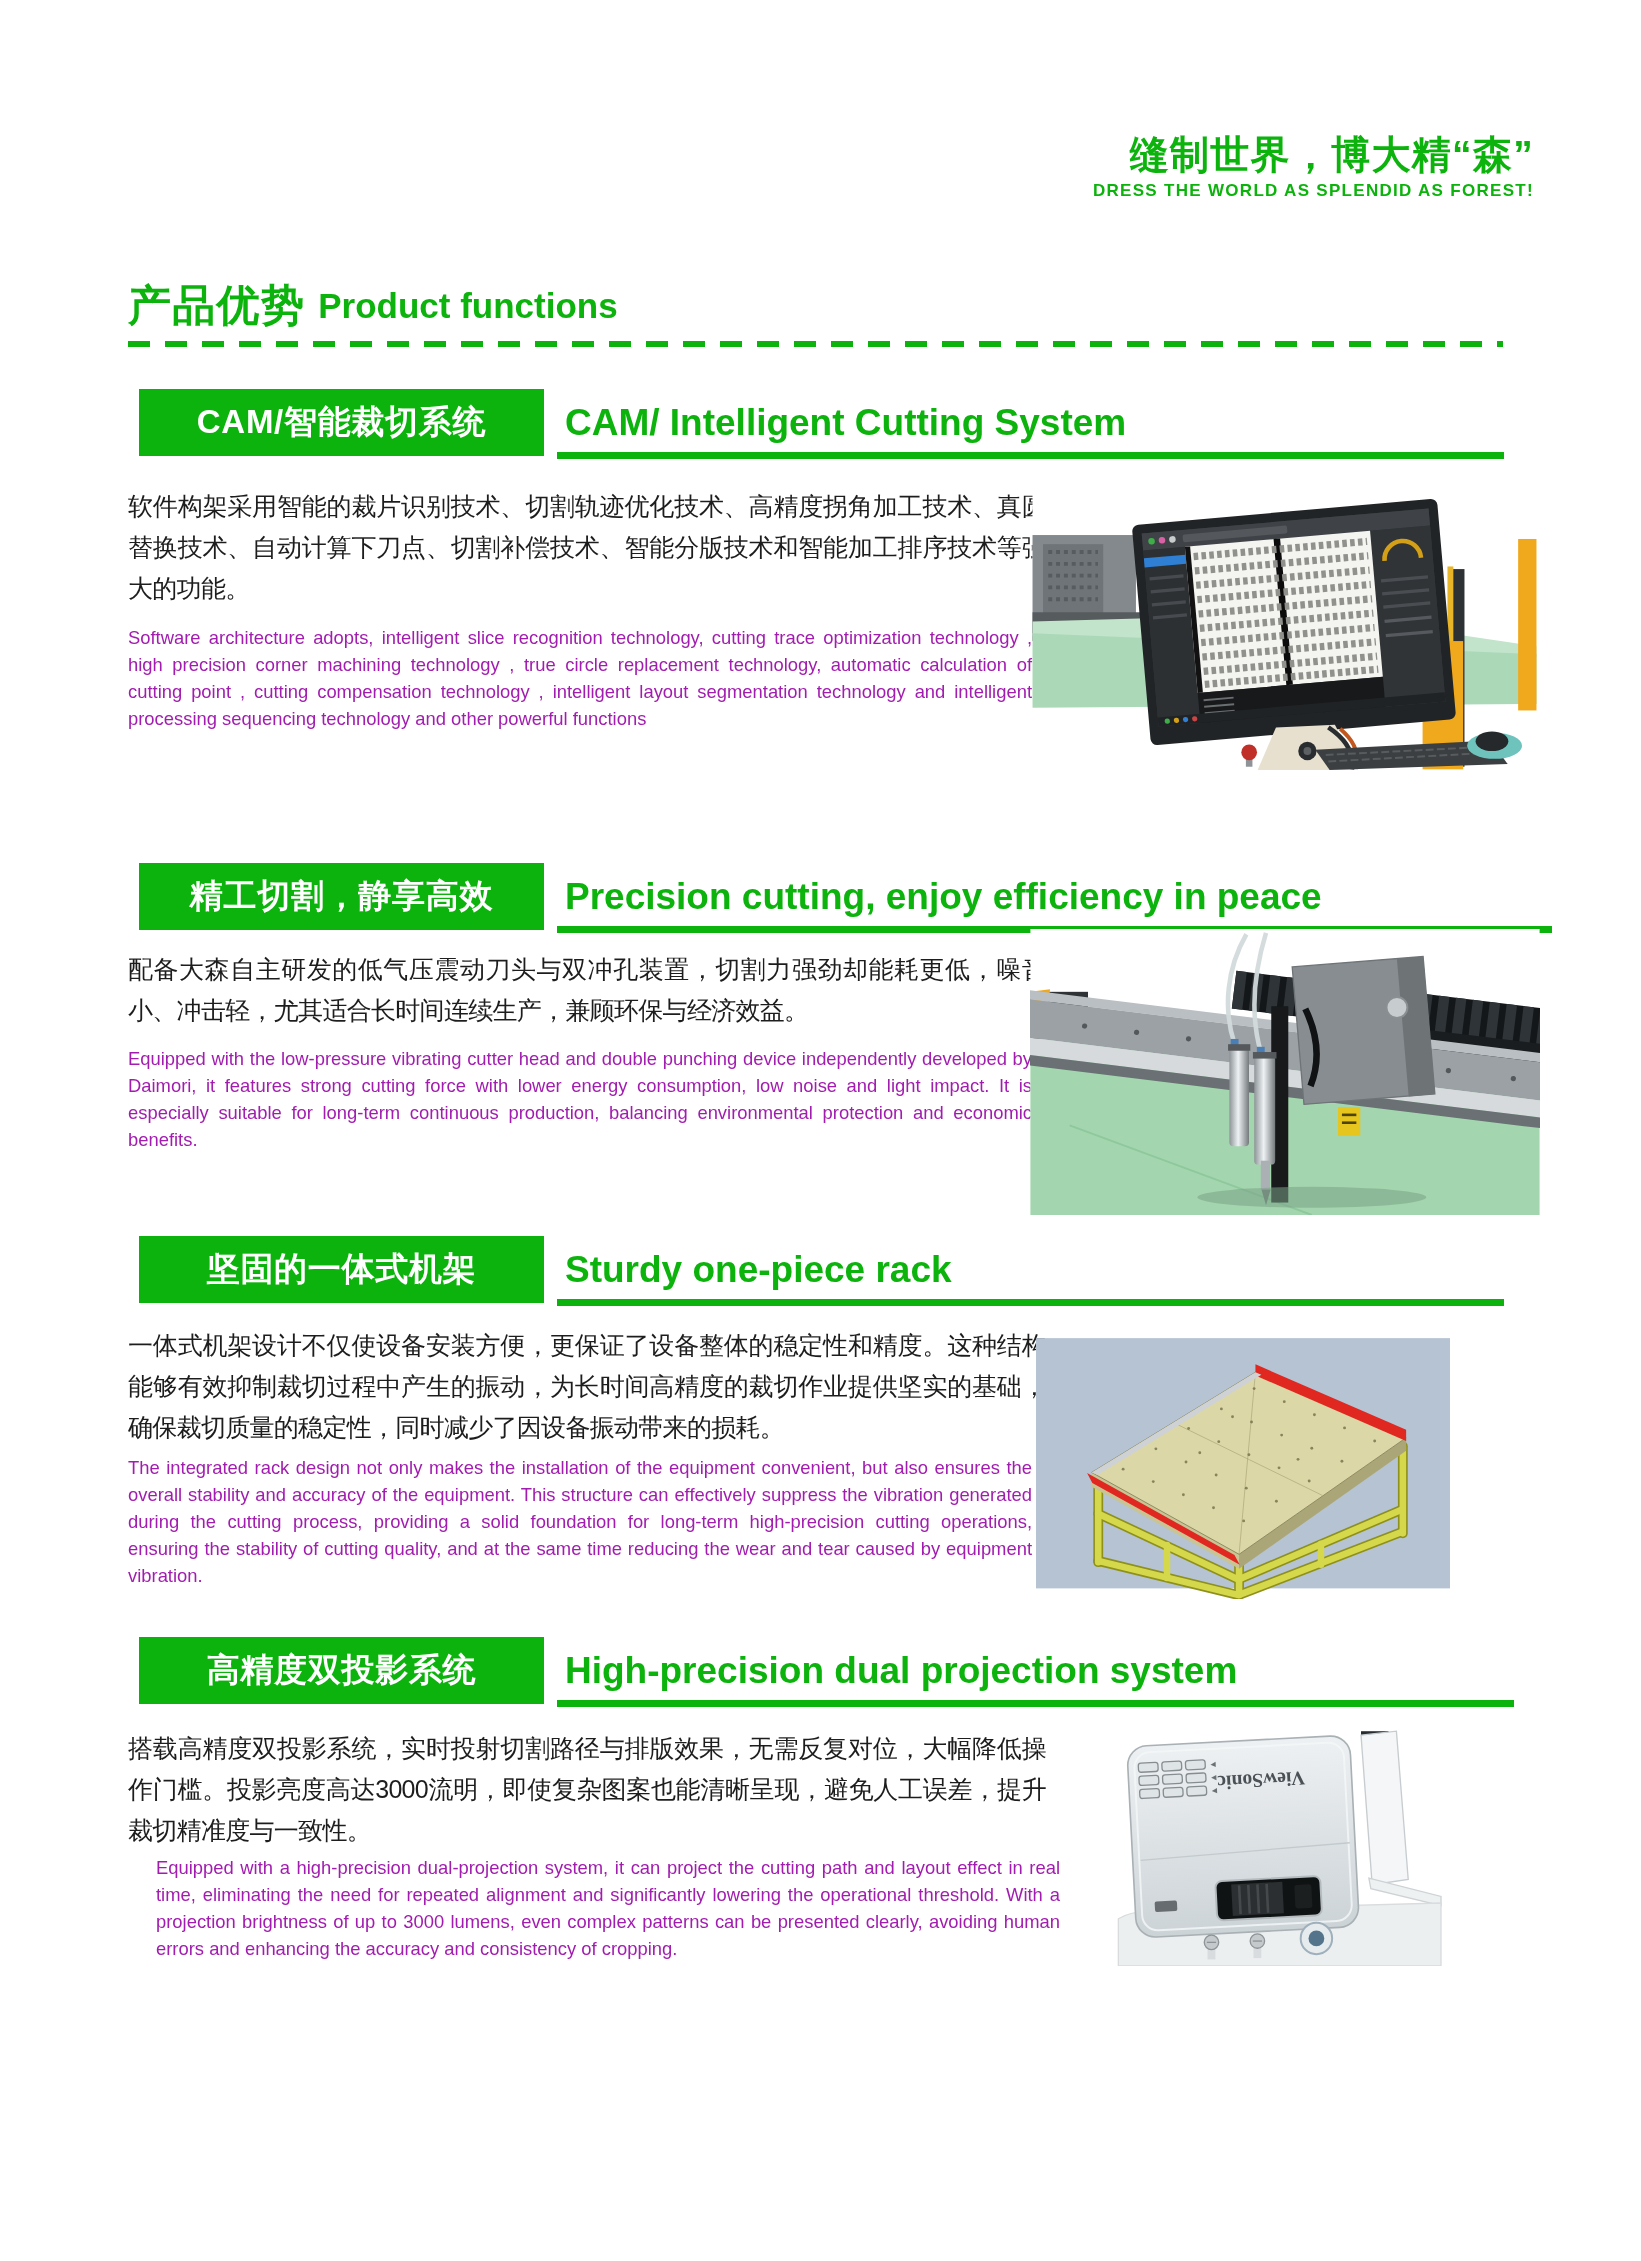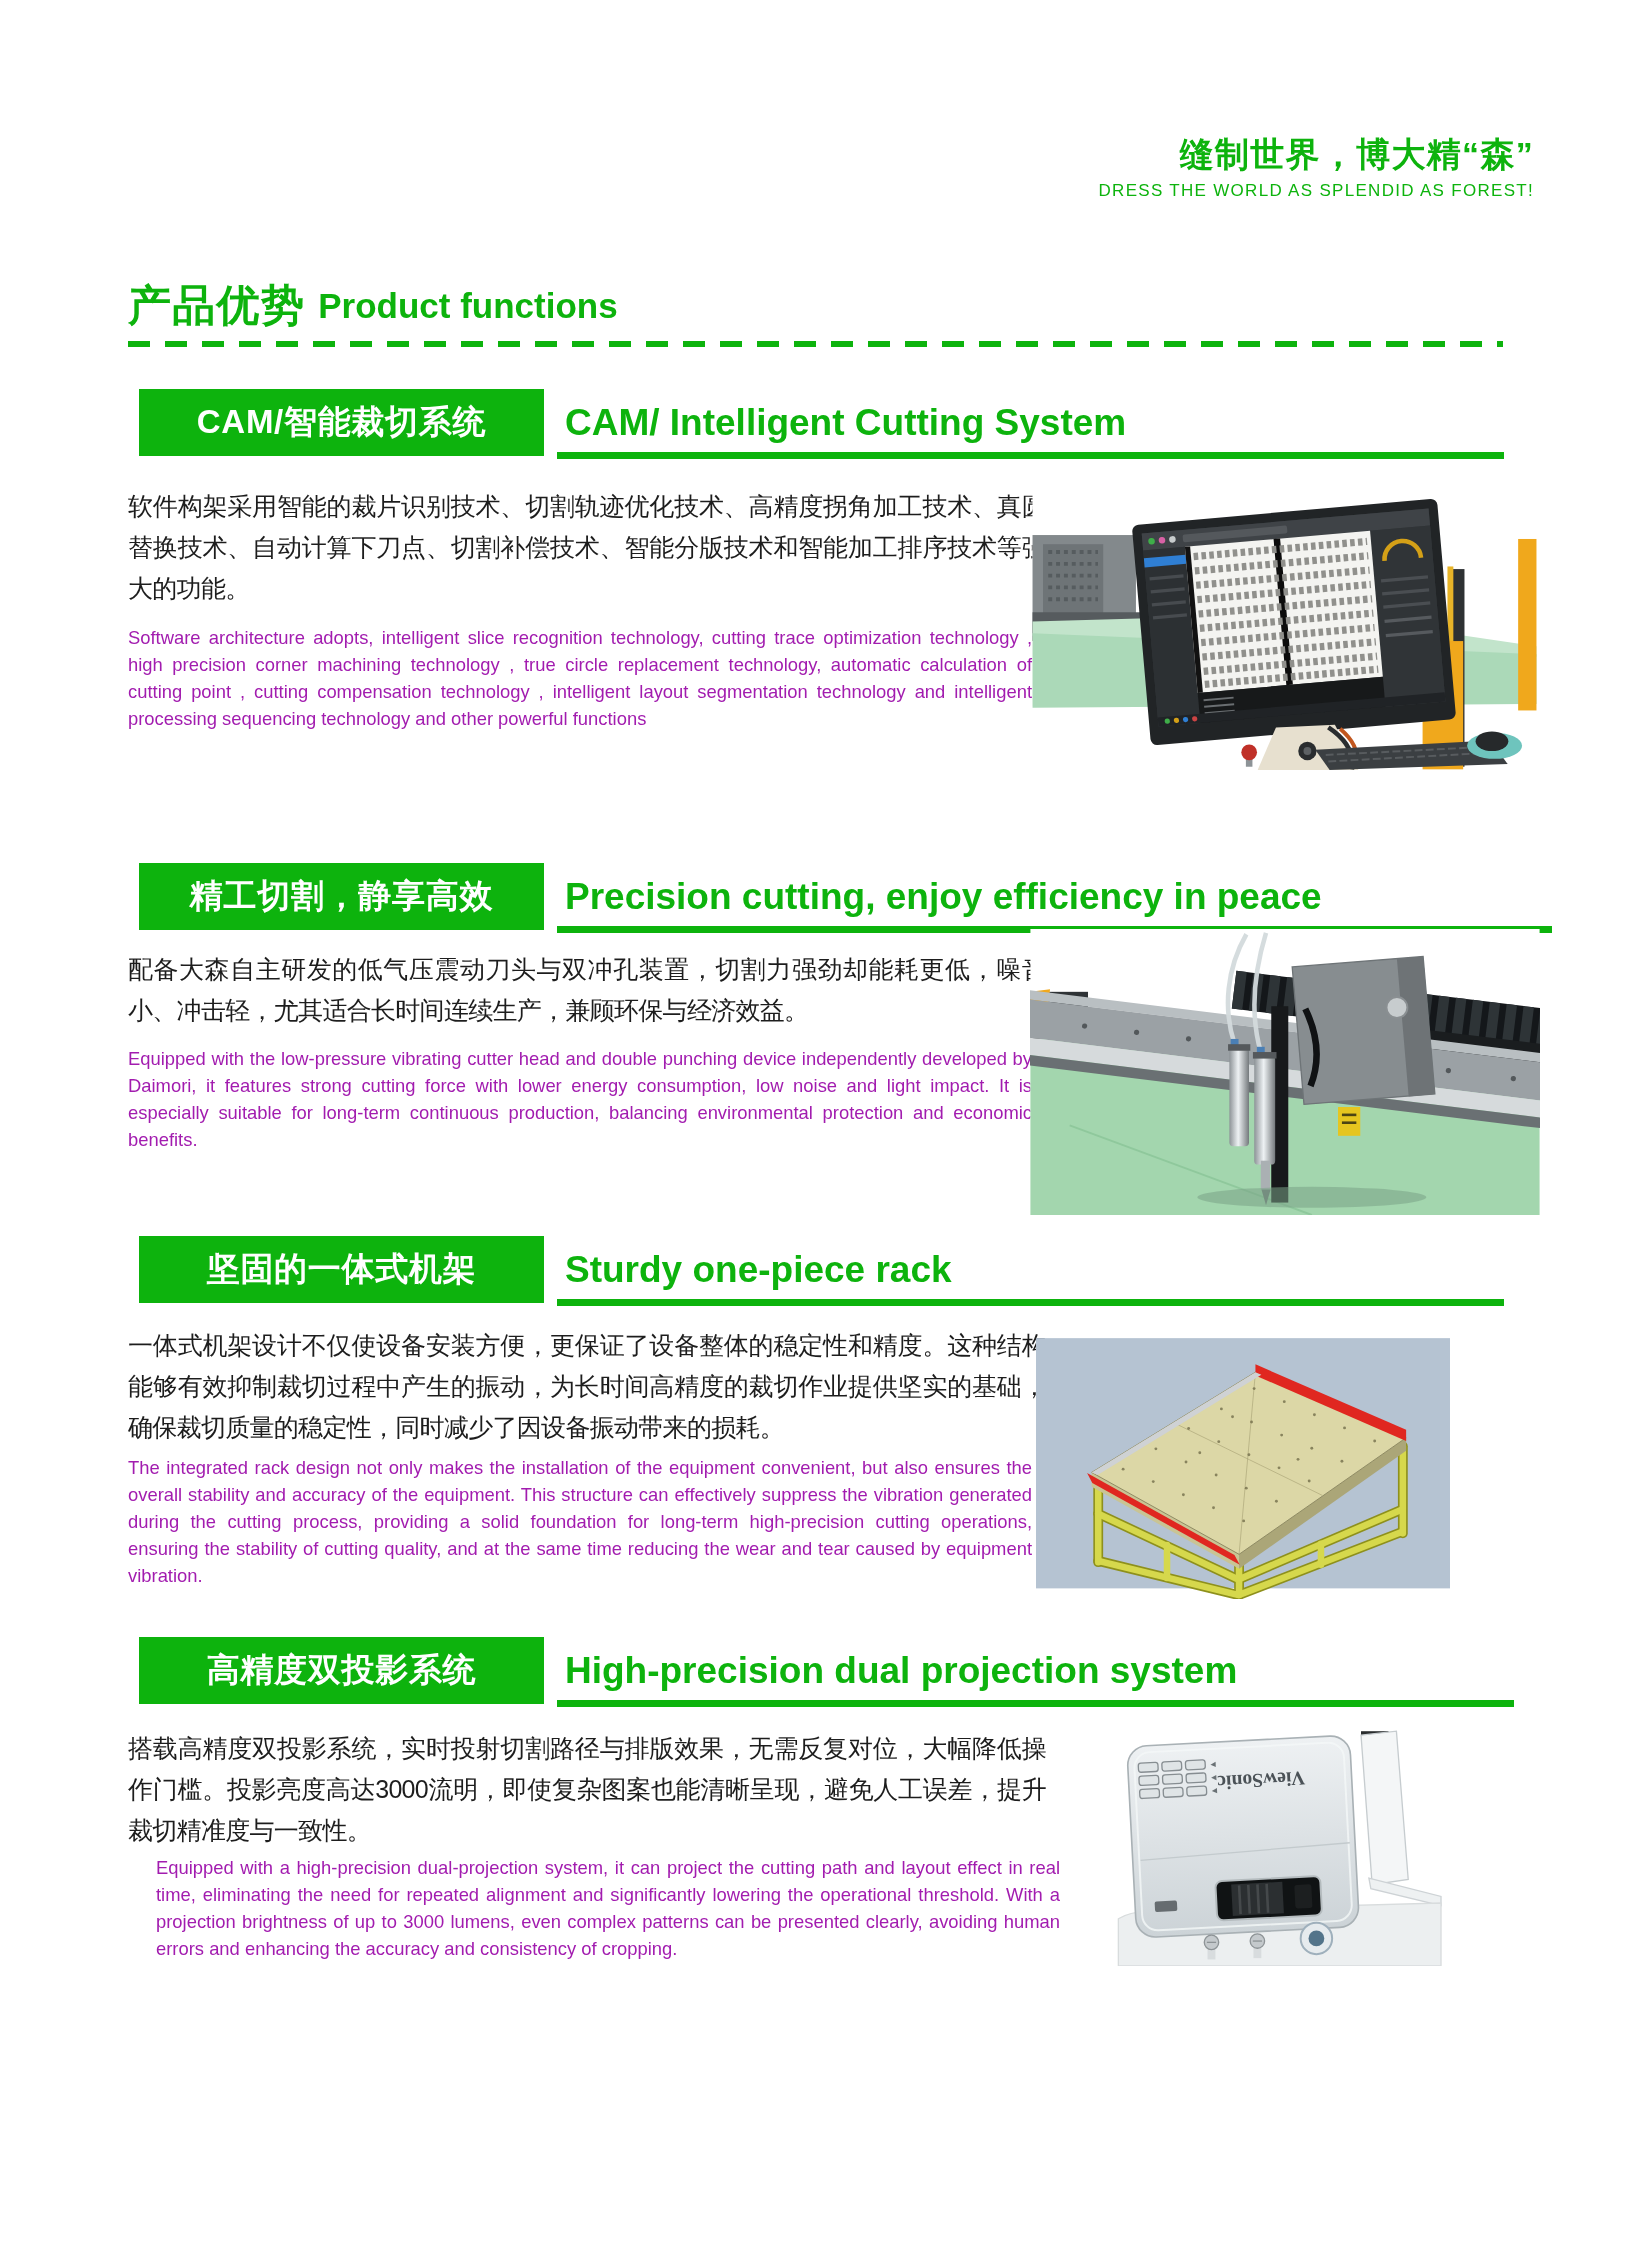--- a/index.html
+++ b/index.html
@@ -2,22 +2,22 @@
 <html style="font-size:10.5px"><head>
 <meta charset="utf-8">
 <style>
   :root{ --green:#0db30d; }
   html,body{ margin:0; padding:0; background:#ffffff; }
   .page{ position:relative; width:1642px; height:2261px; background:#fff; overflow:hidden;
          font-family:"Liberation Sans", sans-serif; }
 
   
   .tagline{ position:absolute; right:108px; top:131px; text-align:right; color:var(--green); }
-  .tagline-zh{ font-size:34px; font-weight:bold; letter-spacing:1.3px; line-height:47px; }
-  .tagline-en{ font-size:17px; font-weight:normal; letter-spacing:1.3px; margin-top:2.6px; }
+  .tagline-zh{ font-size:39px; font-weight:bold; letter-spacing:1.3px; line-height:47px; }
+  .tagline-en{ font-size:17px; font-weight:bold; letter-spacing:1.3px; margin-top:2.6px; }
 
   
   .page-heading{ position:absolute; left:128px; top:277px; display:flex; align-items:center; gap:13px; color:var(--green); }
   .ph-zh{ font-size:43px; font-weight:bold; letter-spacing:1.3px; }
   .ph-en{ font-size:35px; font-weight:bold; }
   .dashline{ position:absolute; left:128px; top:341px; width:1375px; height:5.9px;
              background:repeating-linear-gradient(90deg, var(--green) 0 22px, transparent 22px 37px); }
 
   
   .section-header{ position:absolute; left:139px; width:1365px; height:67px; }

